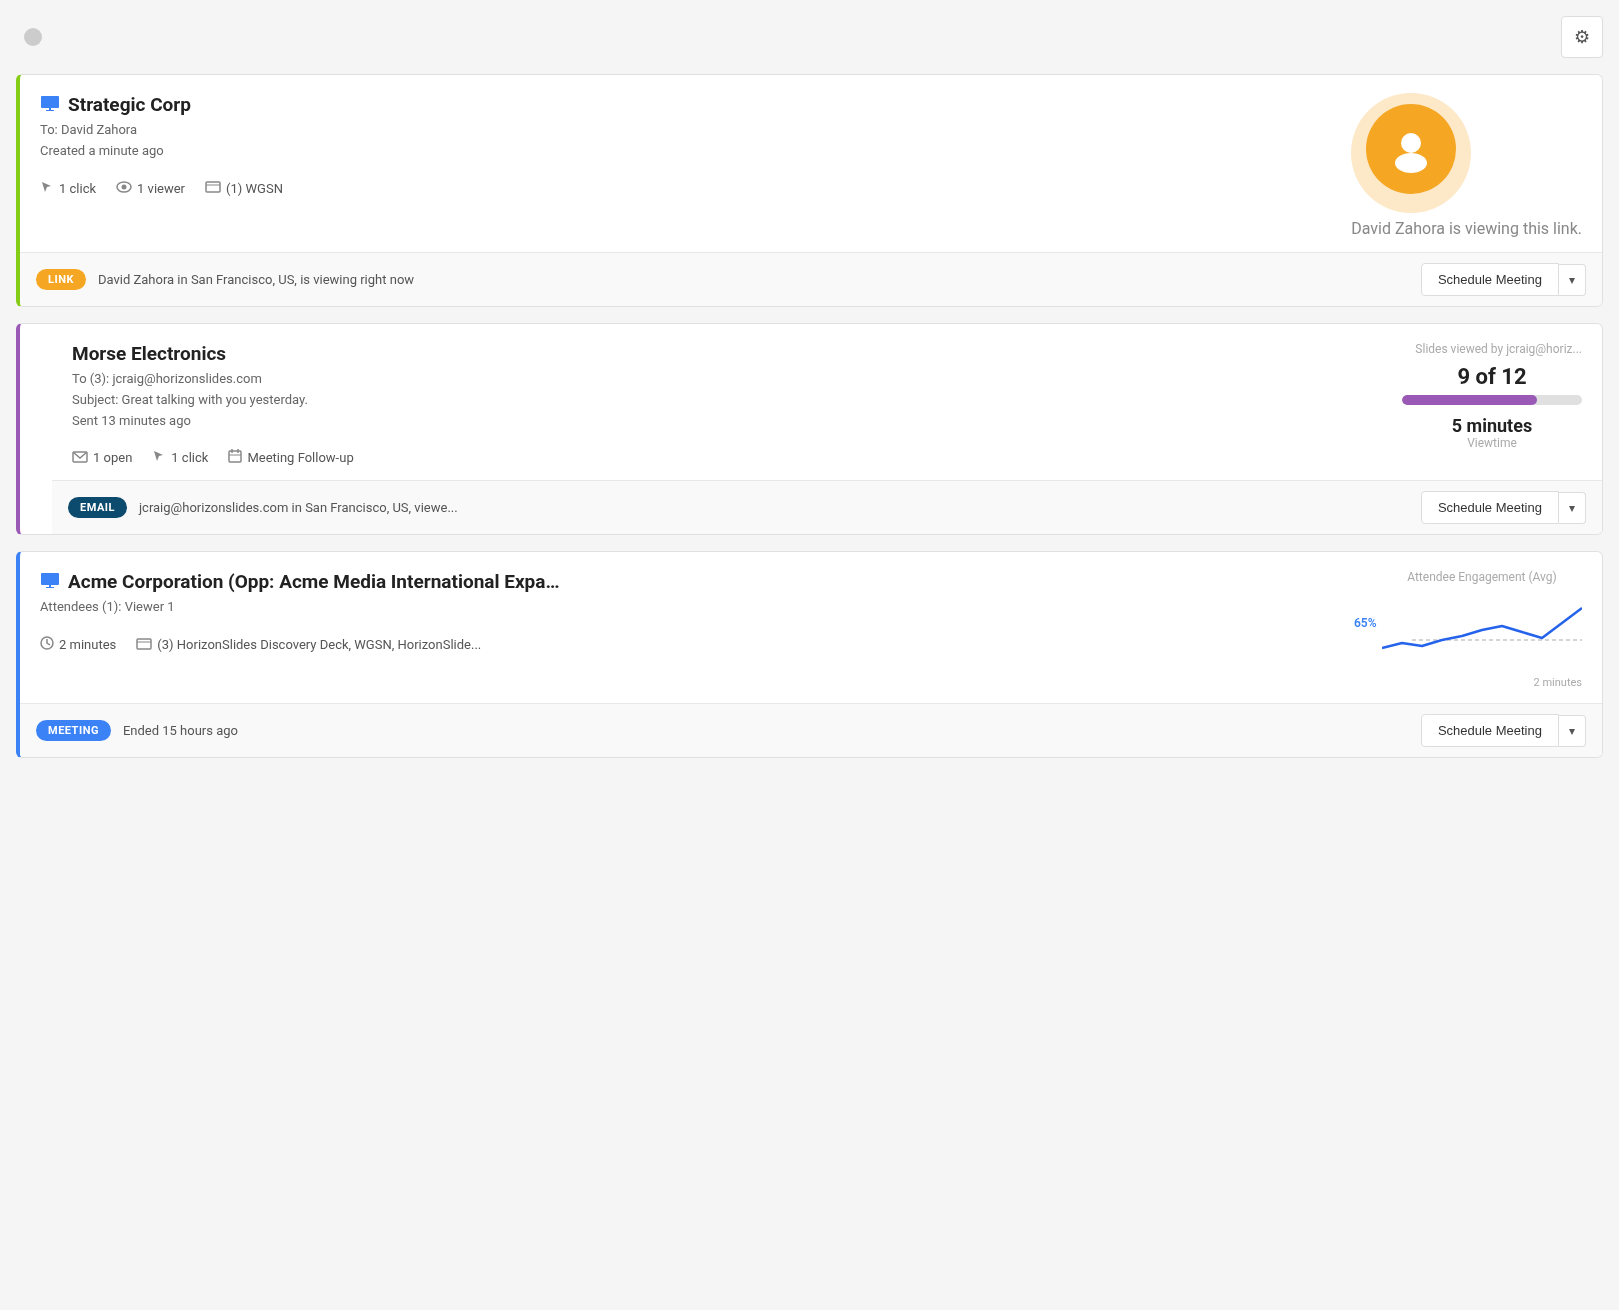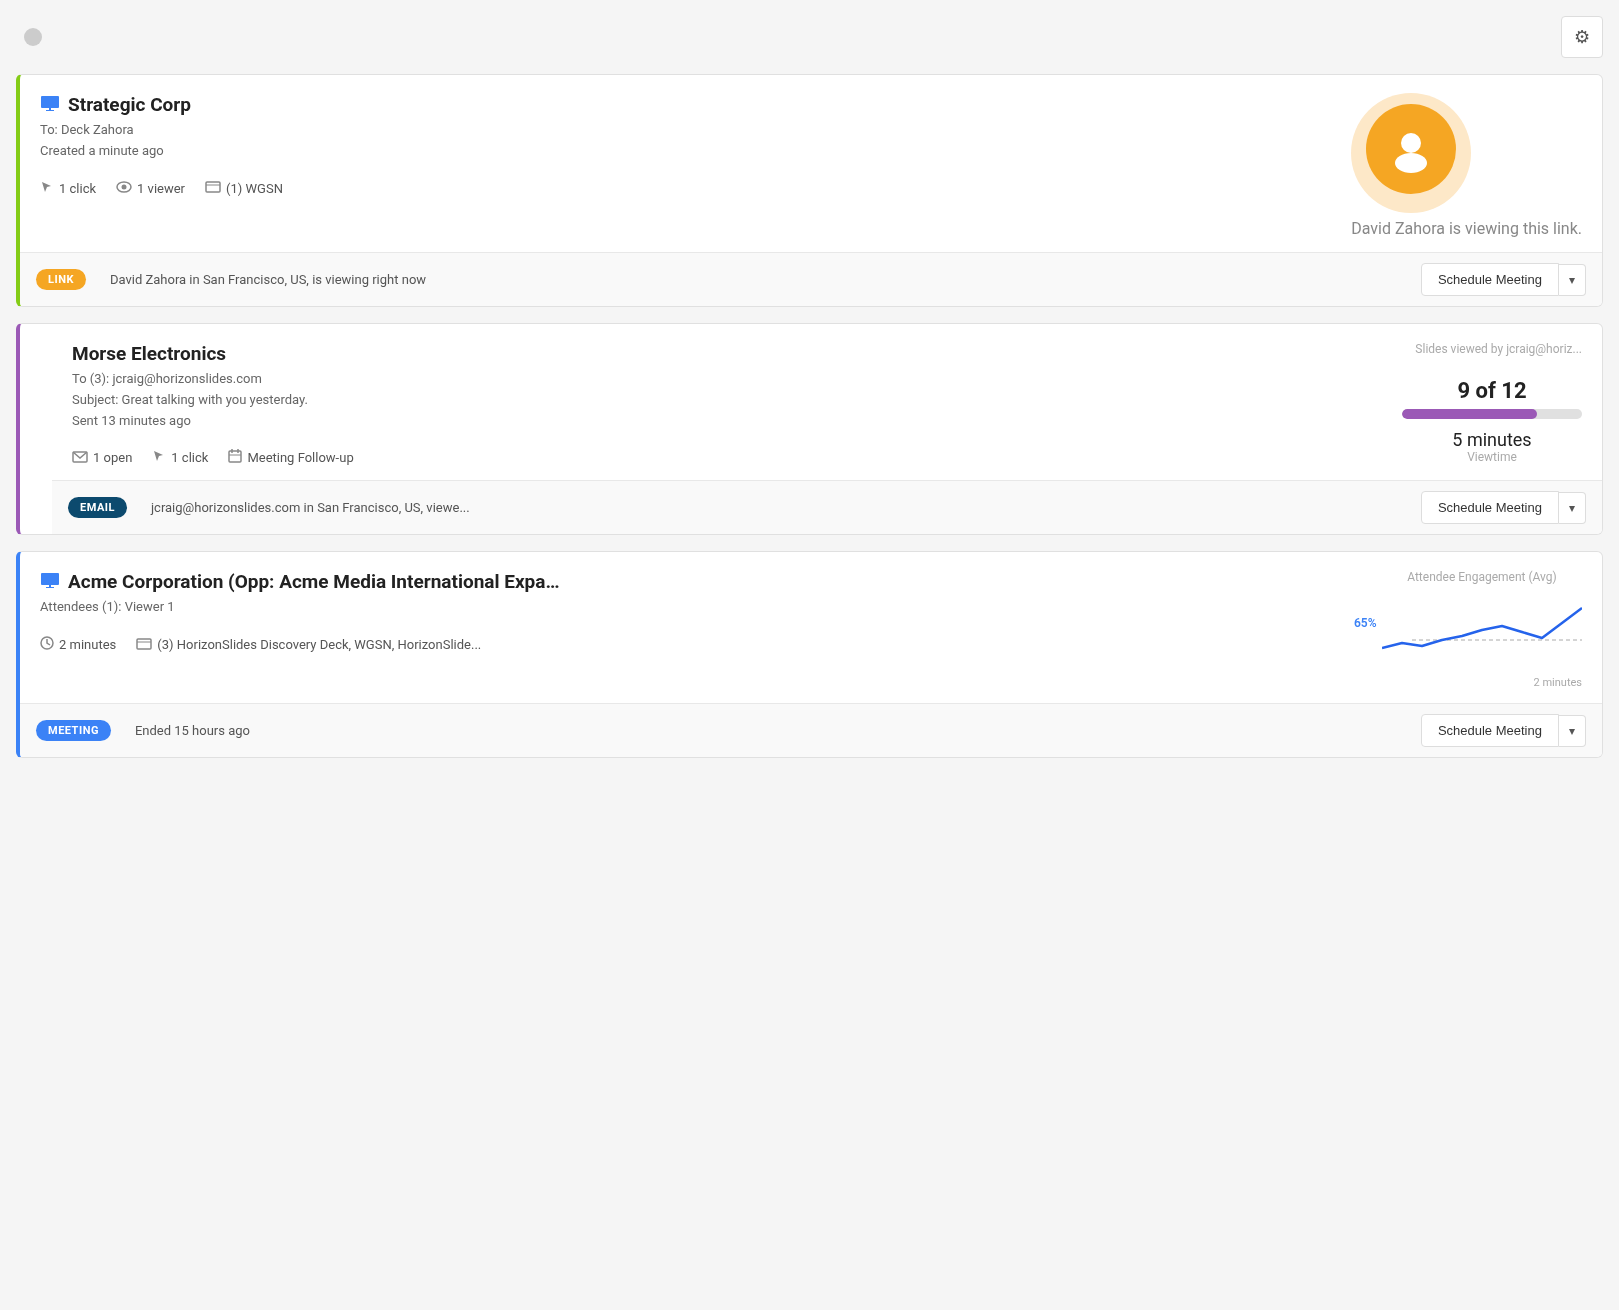--- a/index.html
+++ b/index.html
@@ -133,21 +133,21 @@
       color: #888;
       text-align: center;
       margin-top: 6px;
     }
 
     
     .slides-label {
       font-size: 12px;
       color: #aaa;
       text-align: right;
-      margin-bottom: 22px;
+      margin-bottom: 8px;
     }
     .slides-count {
       font-size: 22px;
       font-weight: 700;
       color: #222;
       text-align: center;
       margin-bottom: 6px;
     }
     .progress-bar-wrap {
       width: 180px;
@@ -157,21 +157,21 @@
       overflow: hidden;
       margin-bottom: 10px;
     }
     .progress-bar-fill {
       height: 100%;
       background: #9b59b6;
       border-radius: 5px;
     }
     .viewtime-val {
       font-size: 18px;
-      font-weight: 400;
+      font-weight: 700;
       color: #222;
       text-align: center;
     }
     .viewtime-label {
       font-size: 12px;
       color: #aaa;
       text-align: center;
     }
     .chart-label {
       font-size: 12px;
@@ -190,21 +190,21 @@
       display: flex;
       align-items: center;
       justify-content: space-between;
       background: #f9f9f9;
       border-top: 1px solid #e8e8e8;
       padding: 10px 16px;
     }
     .footer-left {
       display: flex;
       align-items: center;
-      gap: 24px;
+      gap: 12px;
     }
     .badge {
       border-radius: 12px;
       padding: 4px 12px;
       font-size: 11px;
       font-weight: 700;
       color: #fff;
       text-transform: uppercase;
       letter-spacing: 0.5px;
     }
@@ -266,21 +266,21 @@
     <div class="card-main">
       <div class="card-left">
         <div class="card-title-row">
           <span><svg width="20" height="16" viewBox="0 0 20 16" fill="none">
                 <rect x="1" y="1" width="18" height="12" rx="1" fill="#3b82f6"></rect>
                 <line x1="10" y1="13" x2="10" y2="16" stroke="#3b82f6" stroke-width="2"></line>
                 <line x1="6" y1="16" x2="14" y2="16" stroke="#3b82f6" stroke-width="2"></line>
               </svg></span>
           <span class="card-title">Strategic Corp</span>
         </div>
-        <div class="card-subtitle">To: Deck Zahora</div>
+        <div class="card-subtitle">To: David Zahora</div>
           <div class="card-subtitle">Created a minute ago</div>
         <div class="card-stats">
 
     <div class="stat-item">
       <span class="stat-icon"><svg width="14" height="14" viewBox="0 0 14 14" fill="none">
                   <path d="M2 2l9 4-4 1-2 5z" fill="#888"></path>
                 </svg></span>
       <span>1 click</span>
     </div>
 

